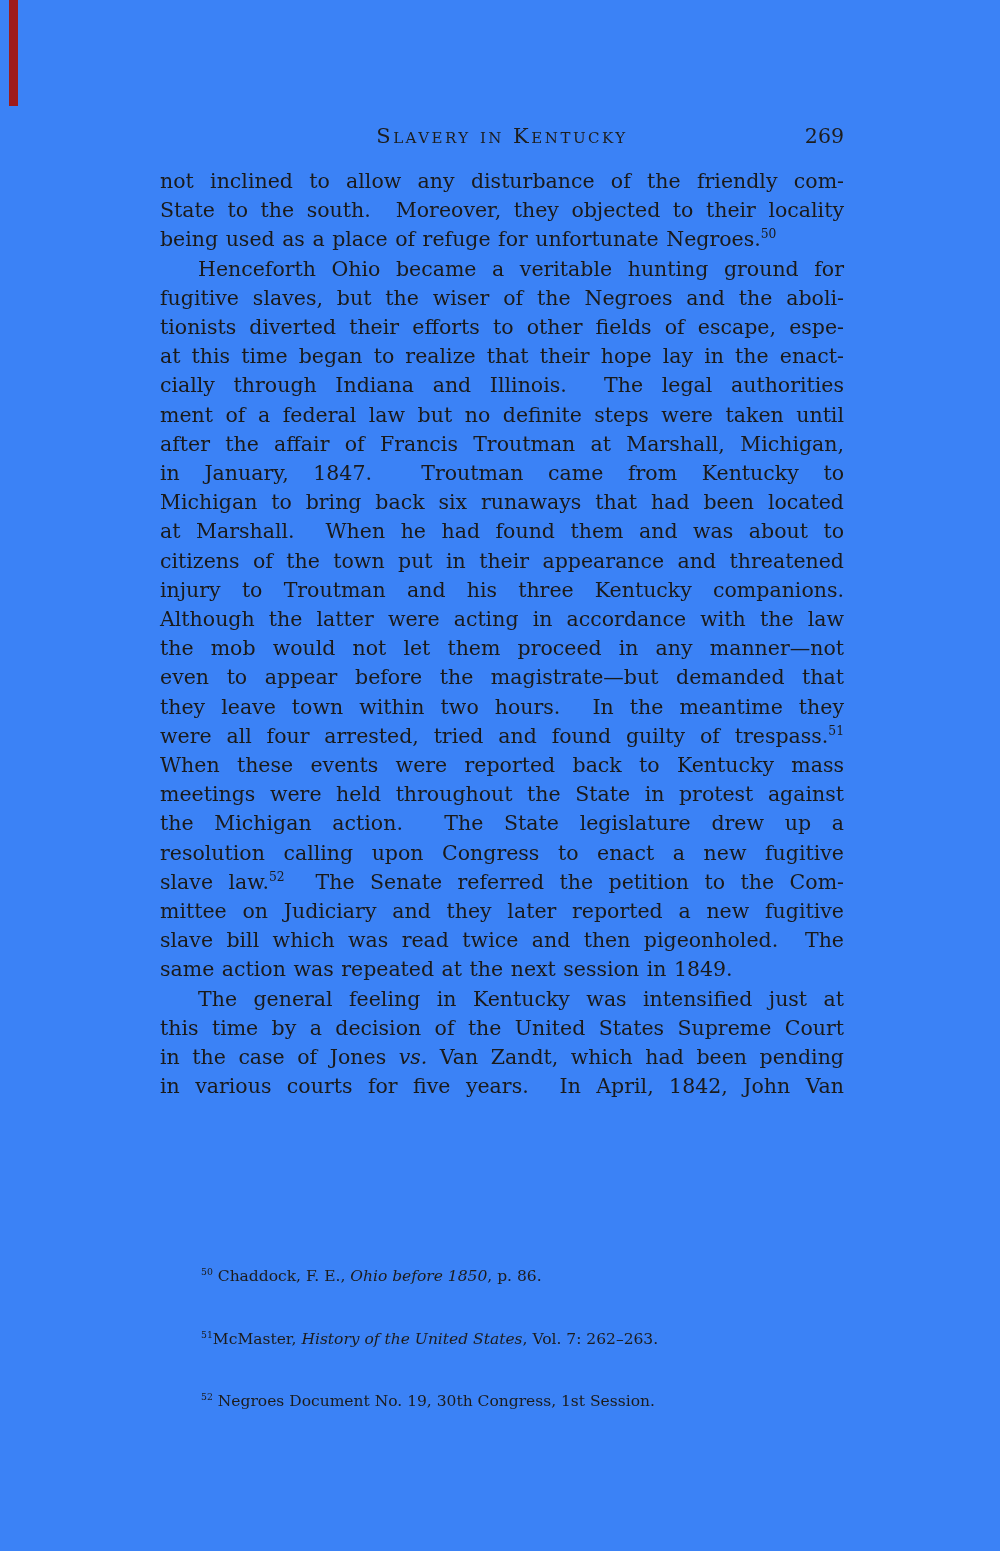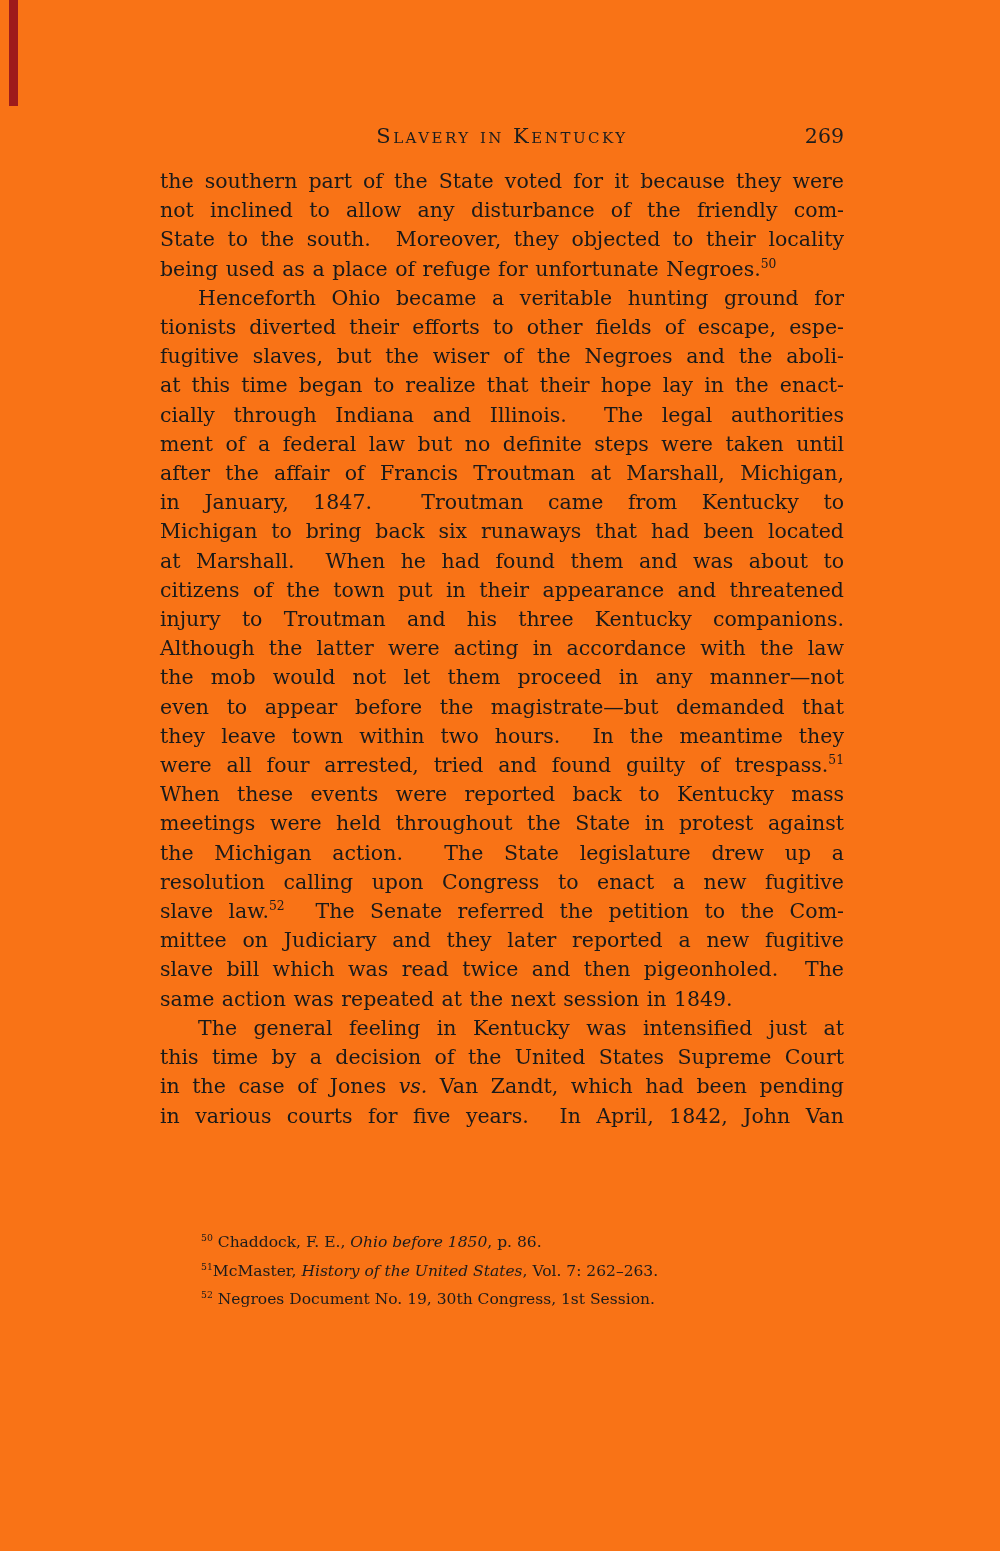--- a/index.html
+++ b/index.html
@@ -4,21 +4,21 @@
 <style>
   html, body {
     margin: 0;
     padding: 0;
     background: #ffffff;
   }
   .page {
     position: relative;
     width: 1000px;
     height: 1551px;
-    background: #f97316;
+    background: #3b82f6;
     font-family: "DejaVu Serif", "Liberation Serif", serif;
     color: #1a1a1a;
     overflow: hidden;
   }
   .scan-mark {
     position: absolute;
     left: 9px;
     top: 0;
     width: 9px;
     height: 106px;
@@ -74,45 +74,44 @@
   }
   .footnotes {
     position: absolute;
     left: 201px;
     top: 1228px;
     width: 600px;
     font-size: 15.5px;
     line-height: 28.6px;
     color: #1c1c1c;
   }
-  .footnote { text-align: left; }
+  .footnote { text-align: left; margin-top: 34px; }
 </style>
 </head>
 <body>
 
 <div class="page">
 
   <div class="scan-mark" style="background: rgb(158, 27, 27);"></div>
 
   <div class="header">
     <div class="running-title">Slavery in Kentucky</div>
     <div class="page-number">269</div>
   </div>
 
   <div class="body-text">
       <div class="para">
-        <div class="line">the southern part of the State voted for it because they were</div>
         <div class="line">not inclined to allow any disturbance of the friendly com-</div>
         <div class="line">State to the south.&nbsp; Moreover, they objected to their locality</div>
         <div class="line endpara"><span>being used as a place of refuge for unfortunate Negroes.</span><sup class="fn">50</sup></div>
       </div>
       <div class="para">
         <div class="line indent">Henceforth Ohio became a veritable hunting ground for</div>
+        <div class="line">fugitive slaves, but the wiser of the Negroes and the aboli-</div>
         <div class="line">tionists diverted their efforts to other fields of escape, espe-</div>
-        <div class="line">fugitive slaves, but the wiser of the Negroes and the aboli-</div>
         <div class="line">at this time began to realize that their hope lay in the enact-</div>
         <div class="line">cially through Indiana and Illinois.&nbsp; The legal authorities</div>
         <div class="line">ment of a federal law but no definite steps were taken until</div>
         <div class="line">after the affair of Francis Troutman at Marshall, Michigan,</div>
         <div class="line">in January, 1847.&nbsp; Troutman came from Kentucky to</div>
         <div class="line">Michigan to bring back six runaways that had been located</div>
         <div class="line">at Marshall.&nbsp; When he had found them and was about to</div>
         <div class="line">citizens of the town put in their appearance and threatened</div>
         <div class="line">injury to Troutman and his three Kentucky companions.</div>
         <div class="line">Although the latter were acting in accordance with the law</div>

